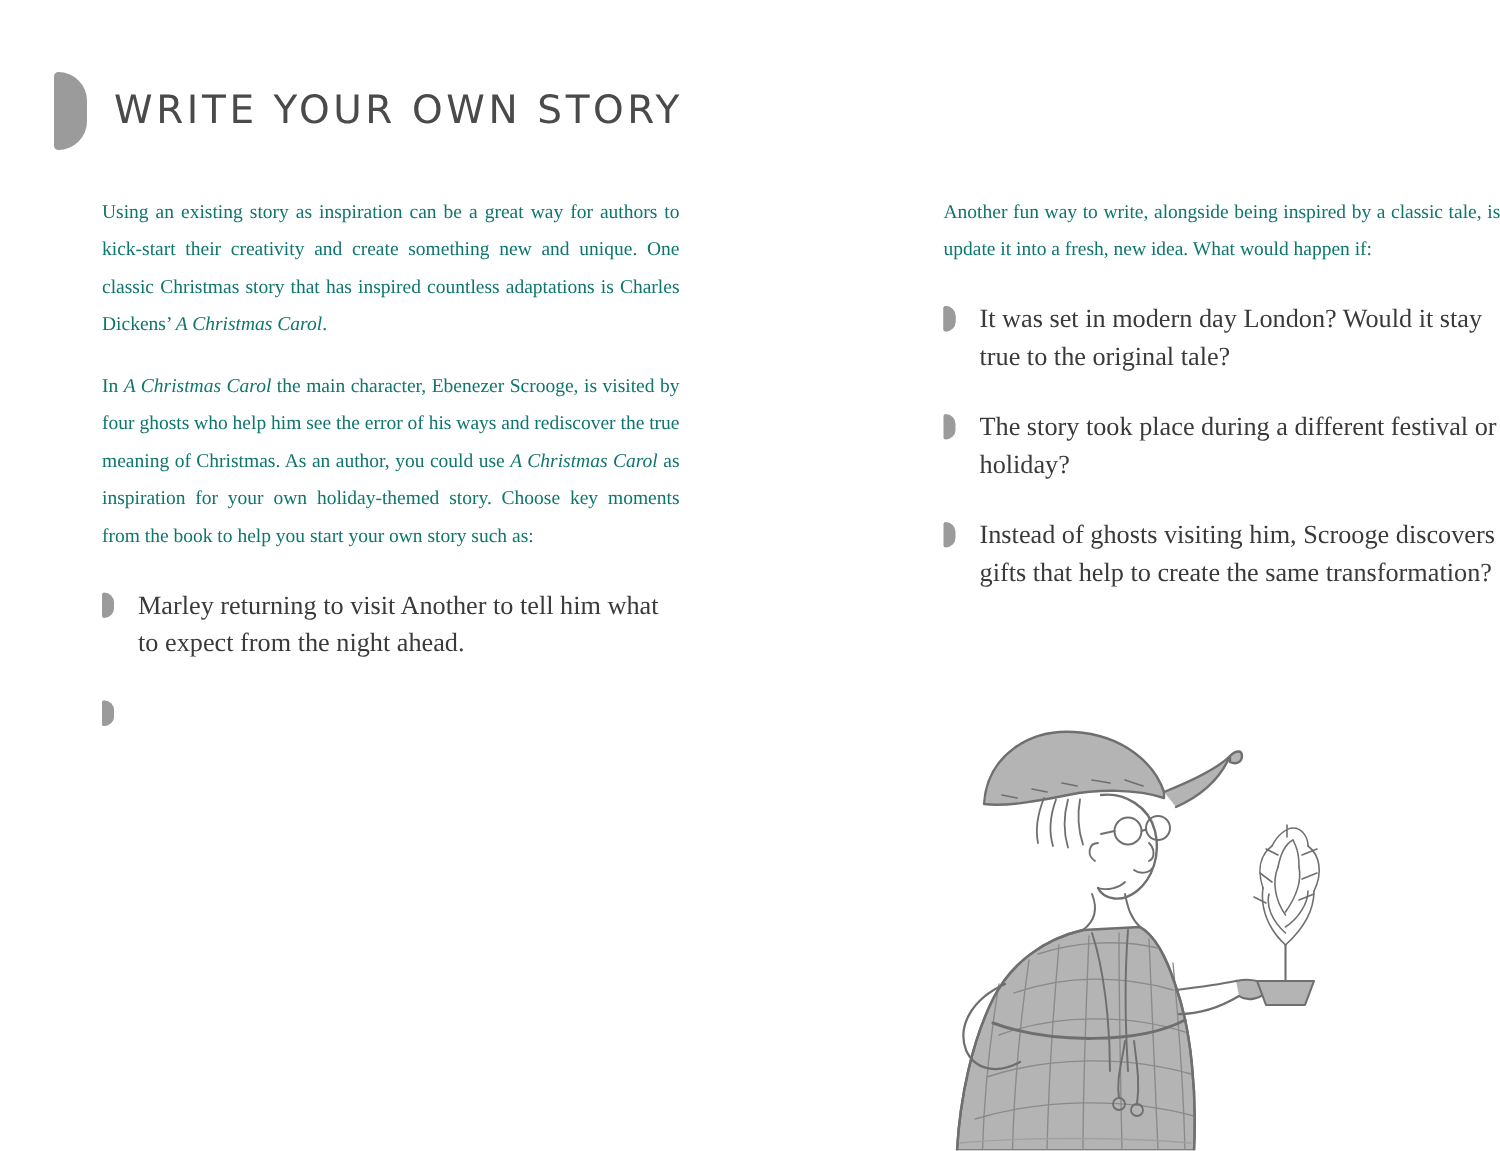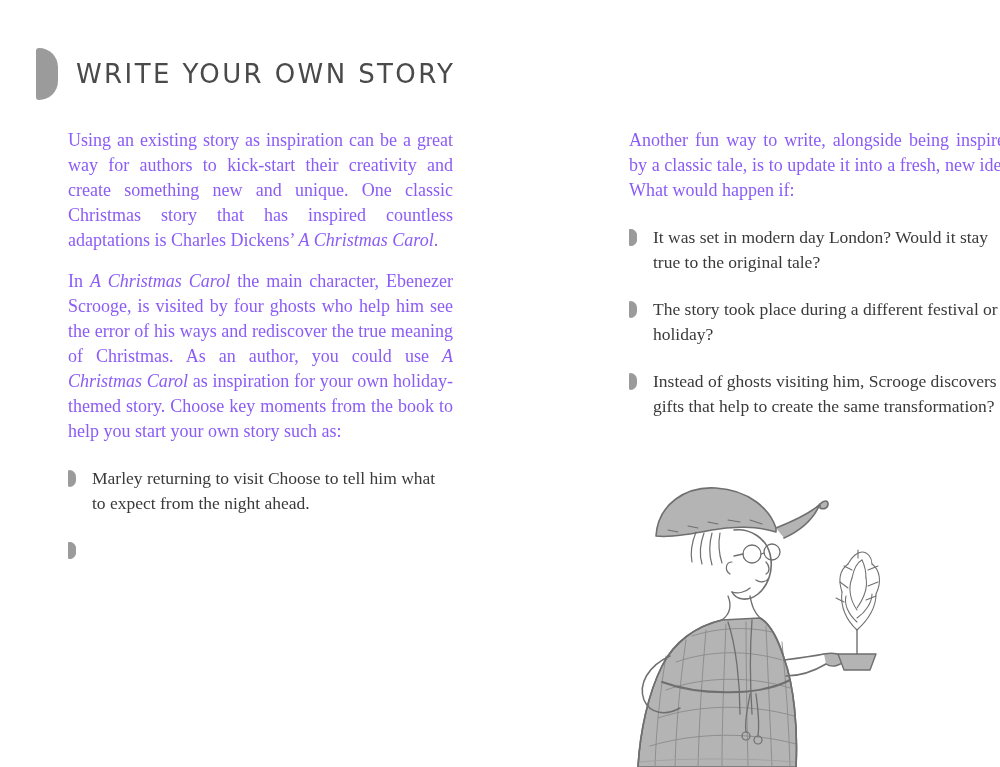--- a/index.html
+++ b/index.html
@@ -51,25 +51,25 @@
   .col {
     position: absolute;
     top: 128px;
     width: 385px;
   }
   .col-left  { left: 68px; }
   .col-right { left: 611px; margin-left: 18px; }
 
   p.body {
     margin: 0 0 16px 0;
-    font-size: 18px;
+    font-size: 13px;
     line-height: 25px;
     text-align: justify;
     text-justify: inter-word;
-    color: #8b5cf6;
+    color: #0f766e;
   }
   p.body:last-child { margin-bottom: 0; }
   .it { font-style: italic; }
 
   
   ul.bullets {
     list-style: none;
     margin: 22px 0 0 0;
     padding: 0;
   }
@@ -114,21 +114,21 @@
 
   <div class="heading-row">
     <div class="heading-marker"></div>
     <div class="heading-text">Write Your Own Story</div>
   </div>
 
   <div class="col col-left">
     <p class="body" id="lp0"><span>Using an existing story as inspiration can be a great way for authors to kick-start their creativity and create something new and unique. One classic Christmas story that has inspired countless adaptations is Charles Dickens’ </span><span class="it">A Christmas Carol</span><span>.</span></p>
     <p class="body" id="lp1"><span>In </span><span class="it">A Christmas Carol</span><span> the main character, Ebenezer Scrooge, is visited by four ghosts who help him see the error of his ways and rediscover the true meaning of Christmas. As an author, you could use </span><span class="it">A Christmas Carol</span><span> as inspiration for your own holiday-themed story. Choose key moments from the book to help you start your own story such as:</span></p>
     <ul class="bullets" id="left-bullets">
-        <li><span class="bullet-mark"></span><span>Marley returning to visit Choose to tell him what to expect from the night ahead.</span></li>
+        <li><span class="bullet-mark"></span><span>Marley returning to visit Another to tell him what to expect from the night ahead.</span></li>
         <li><span class="bullet-mark"></span></li>
         <li><span class="bullet-mark"></span></li>
       </ul>
   </div>
 
   <div class="col col-right">
     <p class="body" id="rp0"><span>Another fun way to write, alongside being inspired by a classic tale, is to update it into a fresh, new idea. What would happen if:</span></p>
     <ul class="bullets right-list" id="right-bullets">
         <li><span class="bullet-mark"></span></li>
         <li><span class="bullet-mark"></span><span>It was set in modern day London? Would it stay true to the original tale?</span></li>

